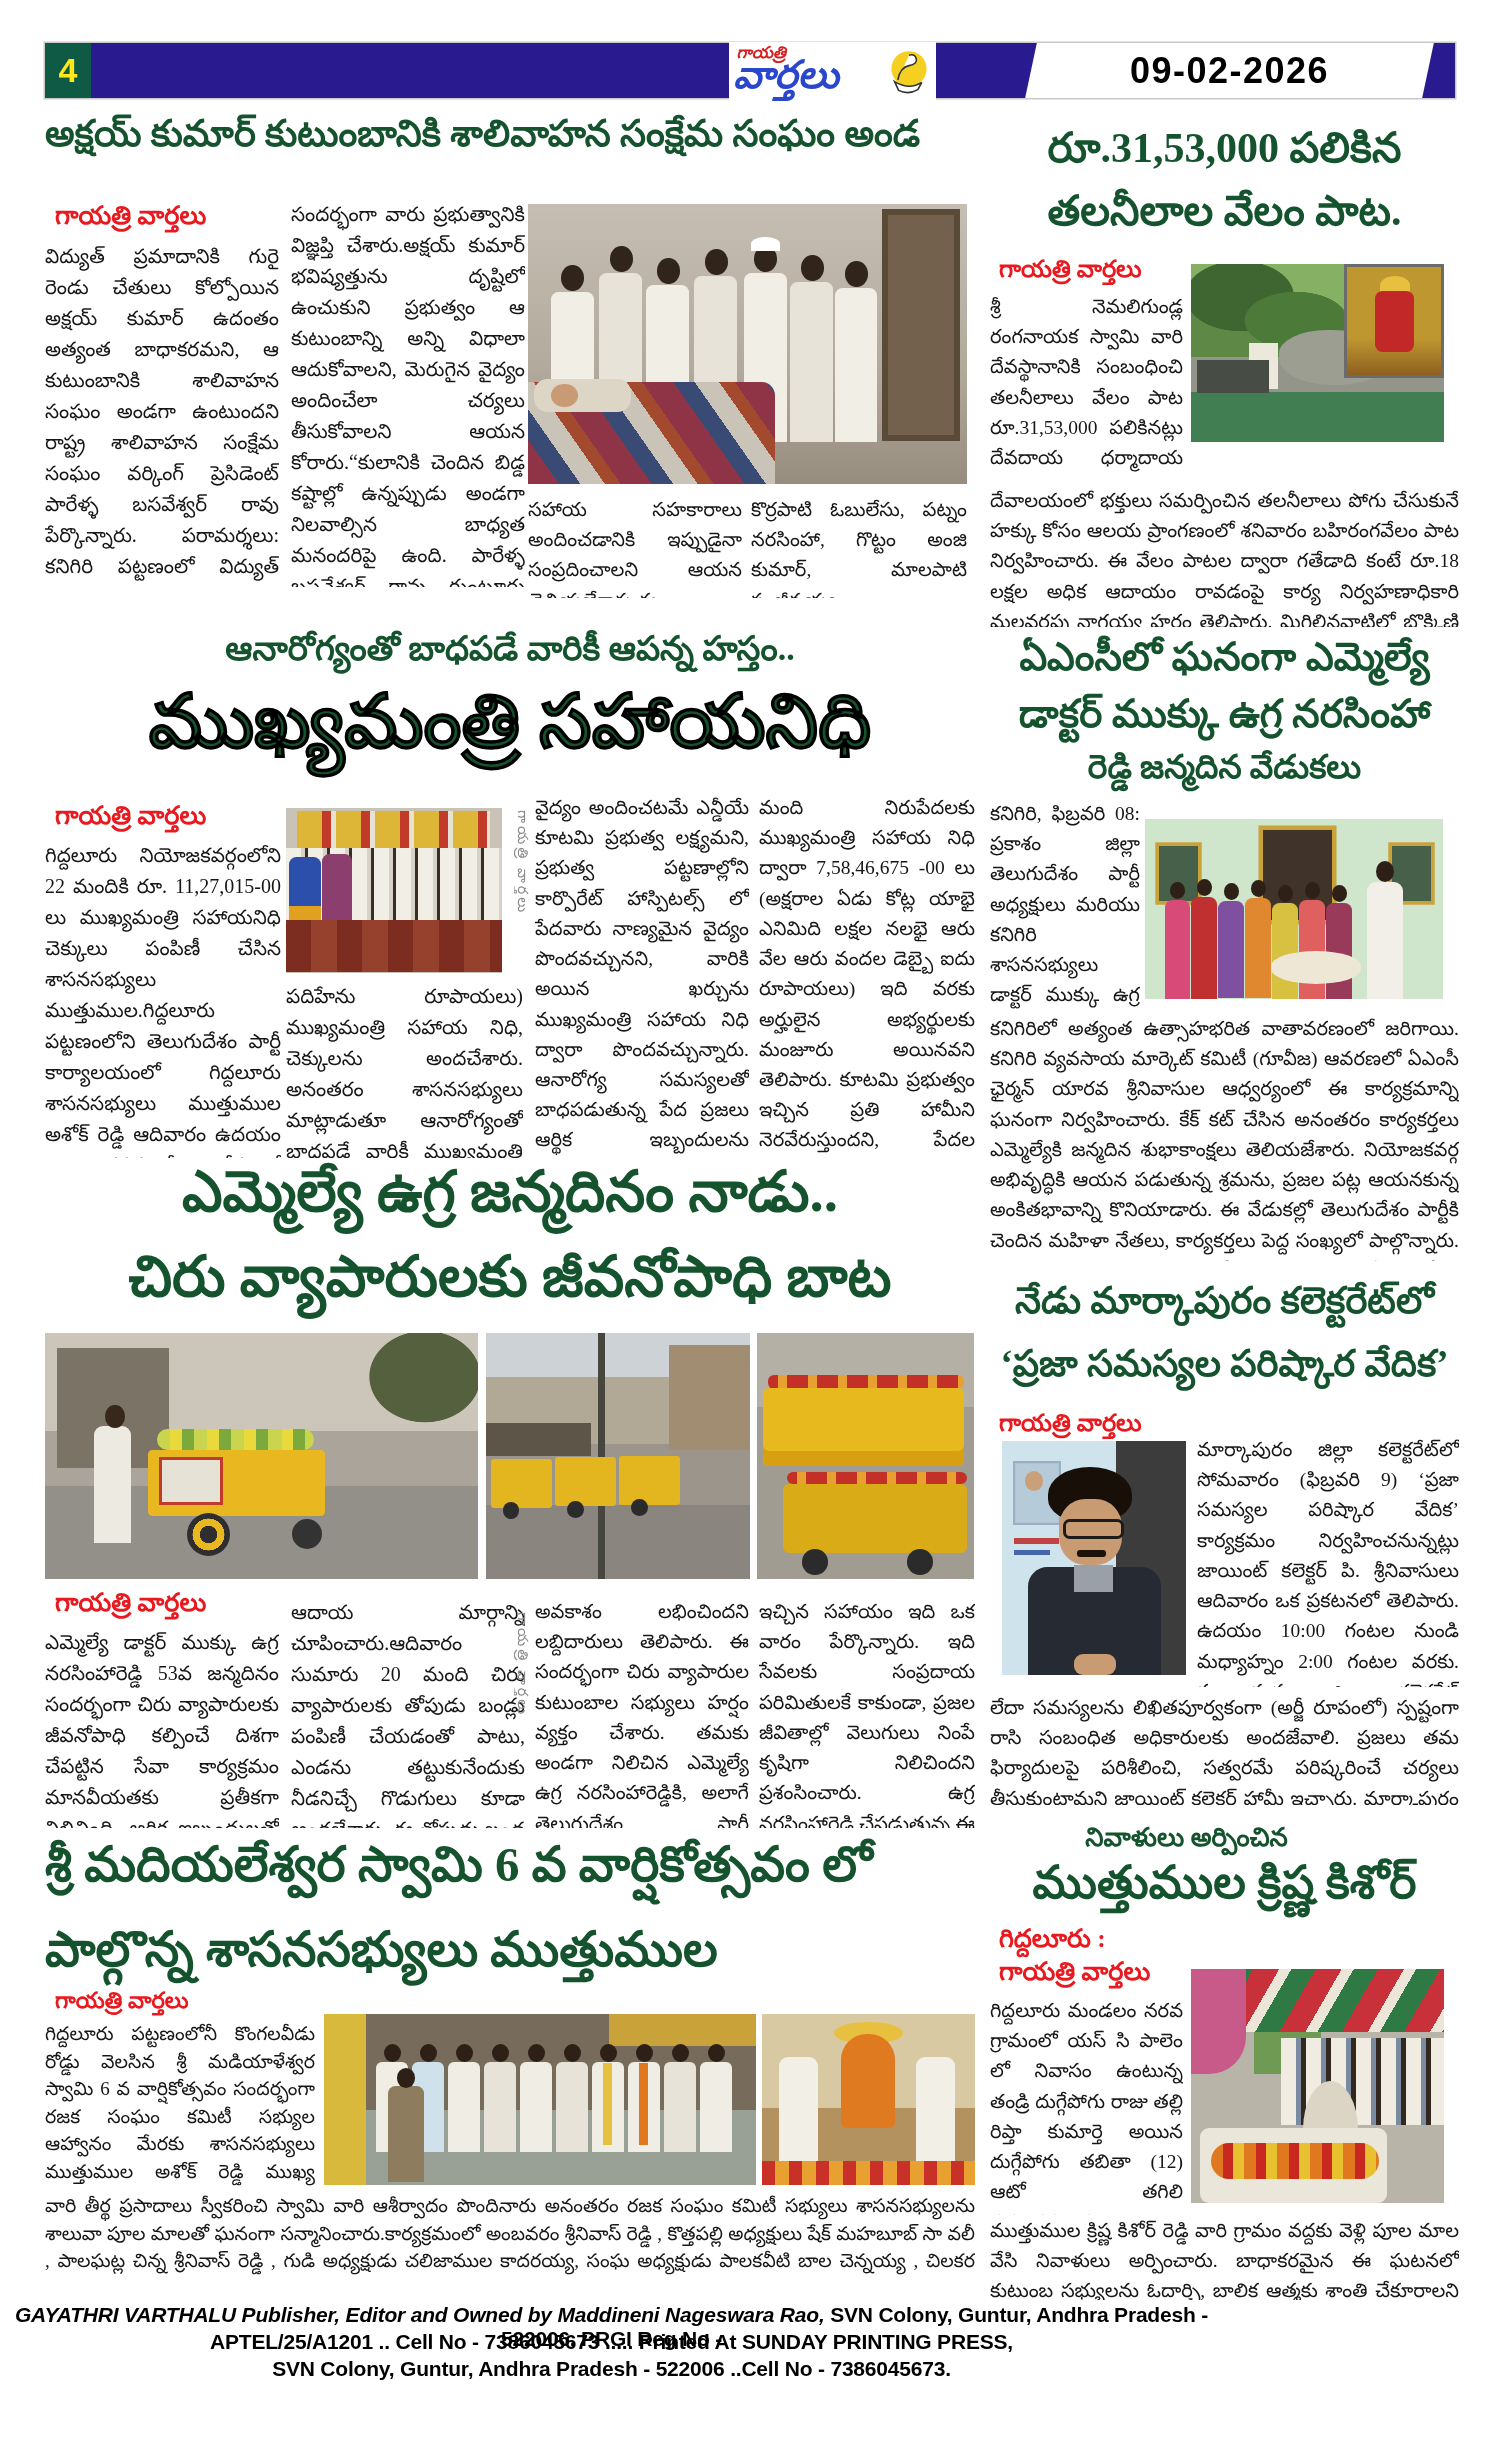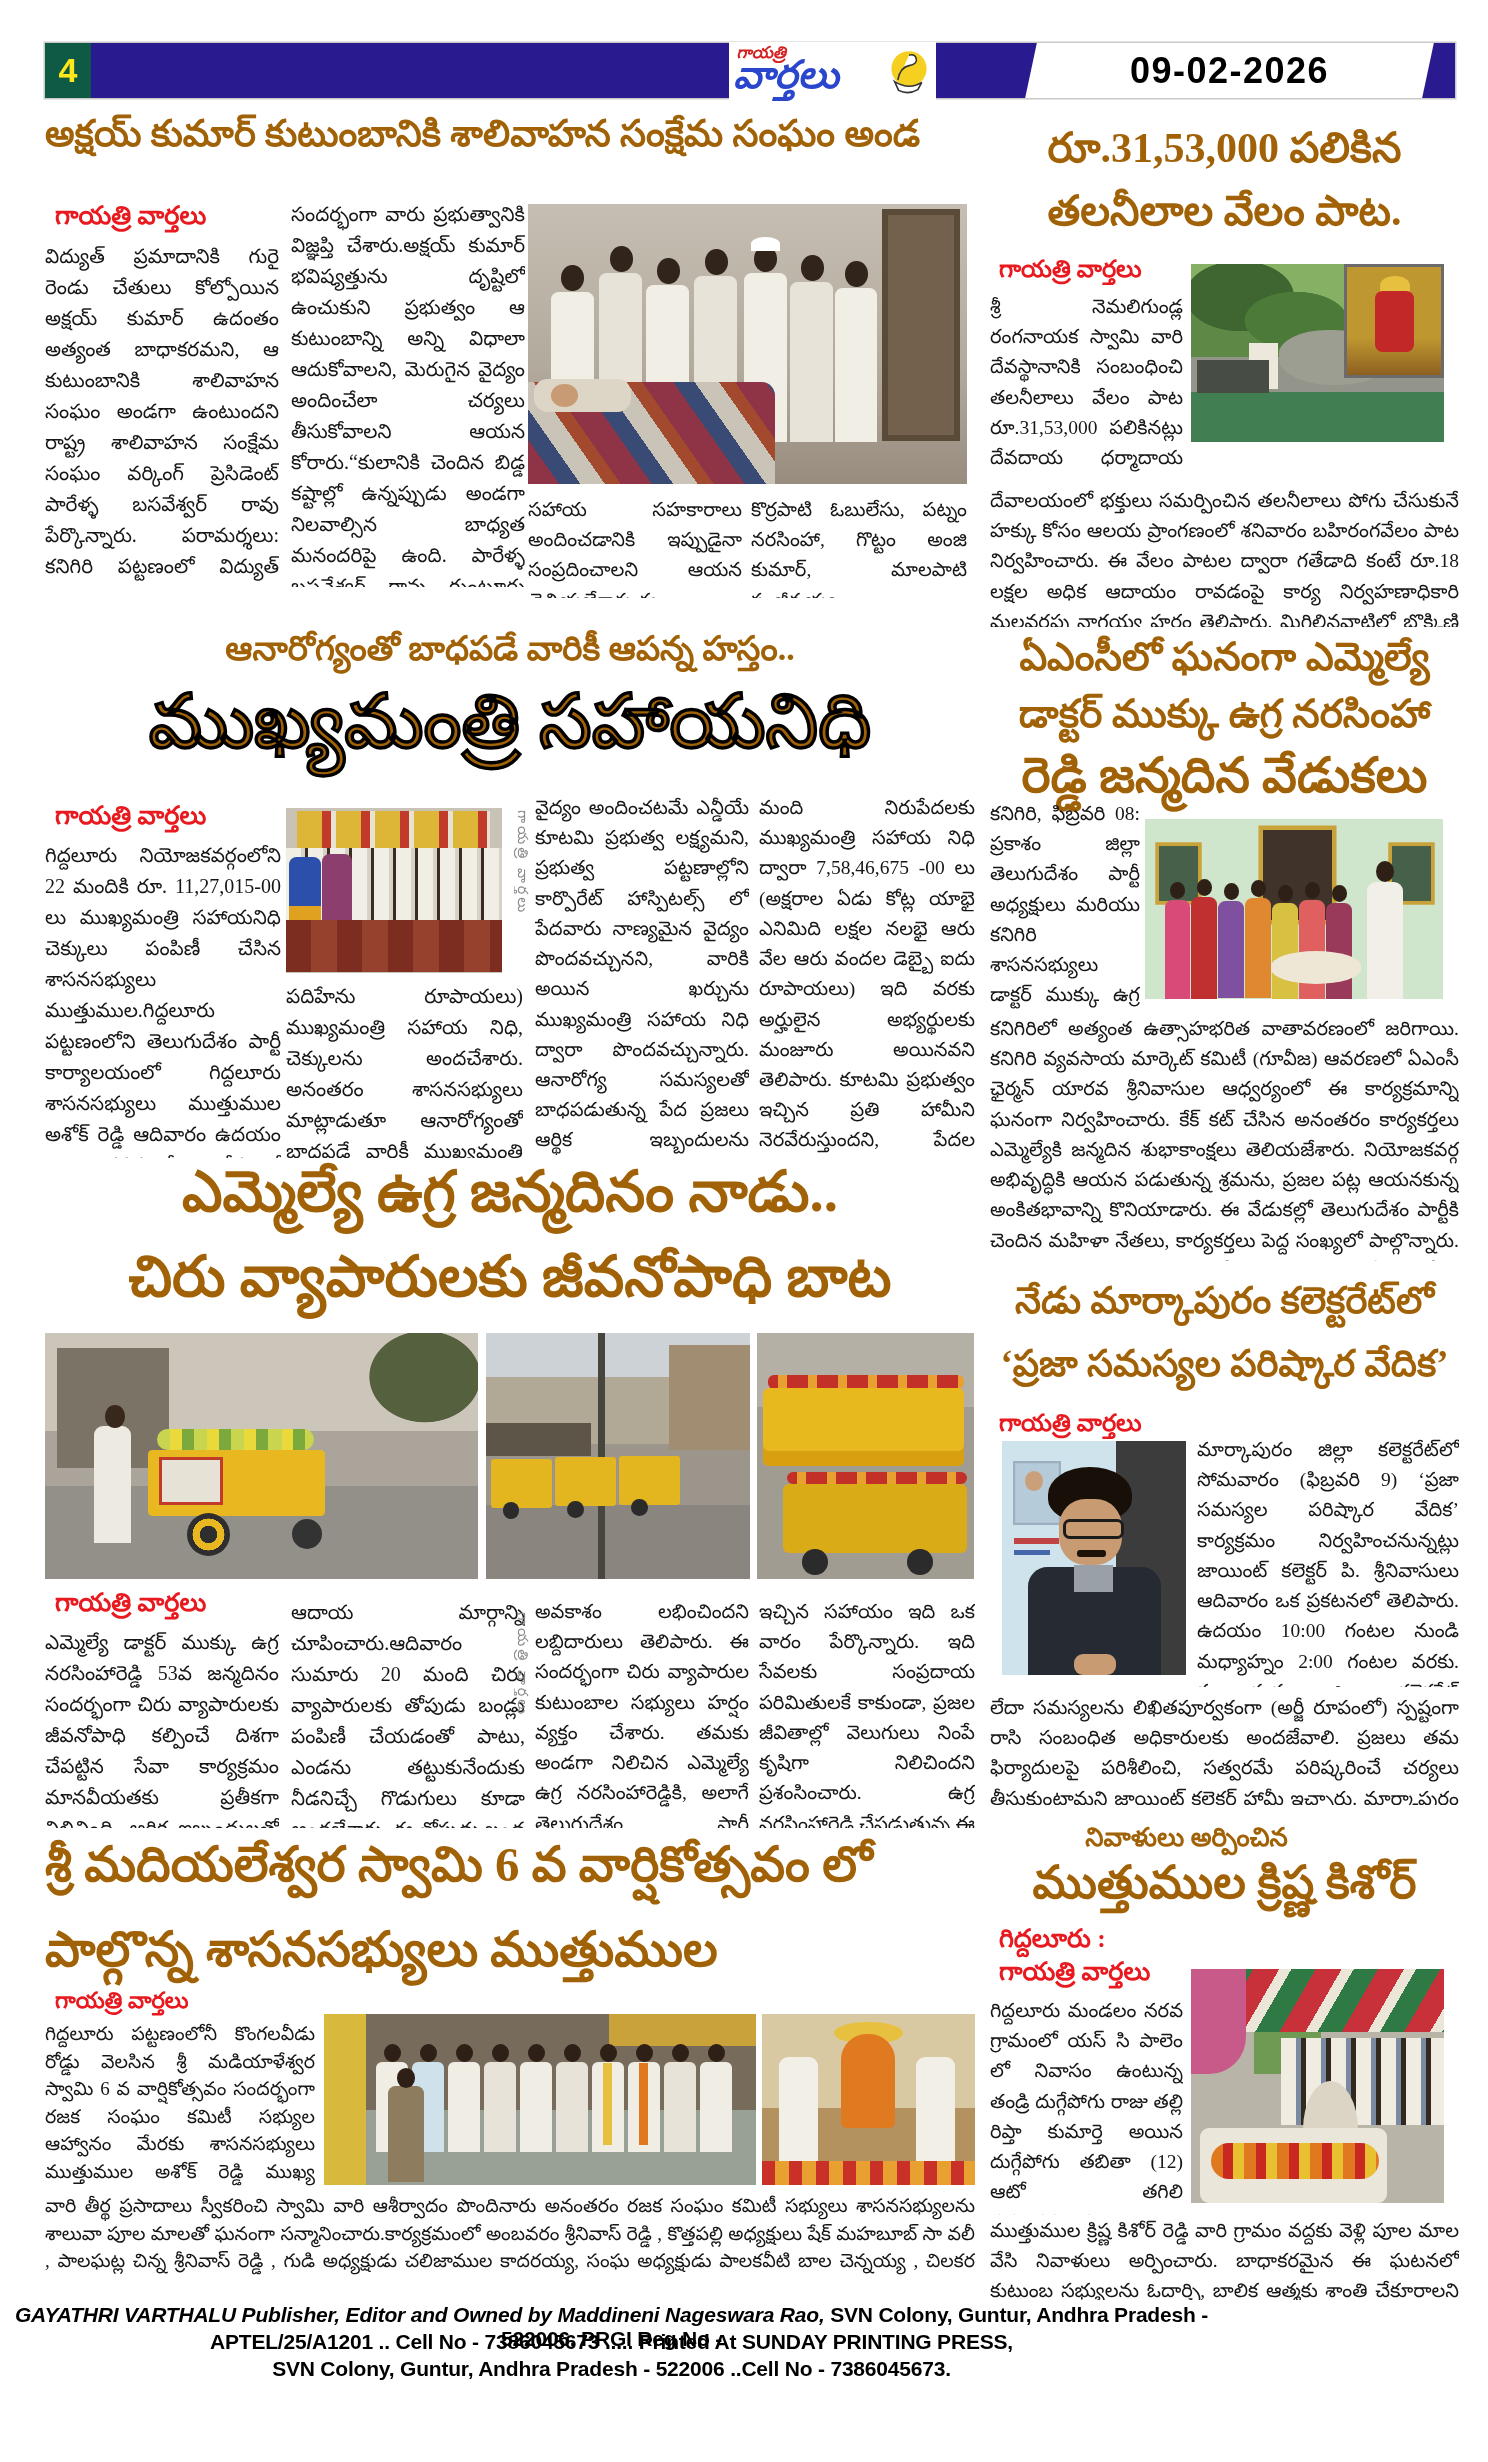--- a/index.html
+++ b/index.html
@@ -13,21 +13,21 @@
   .pagenum{font-family:"Liberation Sans",sans-serif;font-weight:bold;font-size:34px;color:#ffe81a;}
   .logo-box{position:absolute;left:684px;top:-1.5px;width:207px;height:60px;background:#ffffff;}
   .logo-small{position:absolute;left:7.5px;top:1.5px;font-size:16.5px;color:#d42020;font-style:italic;font-weight:bold;}
   .logo-title{position:absolute;left:4.5px;top:13.5px;font-size:39px;line-height:1;color:#2a46cc;font-weight:bold;font-style:italic;}
   .logo-swan{position:absolute;right:3px;top:6px;width:48px;height:48px;}
   .date-box{position:absolute;left:986px;top:0;width:397px;height:55px;background:#ffffff;
         transform:skewX(-12deg);display:flex;align-items:center;justify-content:center;}
   .date-text{transform:skewX(12deg);font-family:"Liberation Sans",sans-serif;font-weight:bold;
         font-size:36px;color:#000;letter-spacing:1.5px;}
   
-  .hl{position:absolute;font-weight:bold;color:#a16207;line-height:1.08;}
+  .hl{position:absolute;font-weight:bold;color:#14532d;line-height:1.08;}
   .hl-heavy{-webkit-text-stroke:1.1px #000;}
   .center{text-align:center;}
   .dateline{position:absolute;color:#e8191f;font-weight:bold;font-size:24px;}
   .col{position:absolute;font-size:19.5px;line-height:1.55;text-align:justify;color:#161616;overflow:hidden;}
   .gutter{position:absolute;writing-mode:vertical-rl;font-size:14.2px;color:#8a8a8a;letter-spacing:3px;overflow:hidden;}
   
   .photo{position:absolute;overflow:hidden;background:#cccccc;}
   .p{position:absolute;}
   
   .fline{position:absolute;left:0;width:1223px;text-align:center;font-family:"Liberation Sans",sans-serif;
@@ -200,21 +200,21 @@
     <div class="p" style="left:58px;top:79px;width:28.5px;height:46px;background:#ece8dc;"></div>
     <div class="p" style="left:6px;top:96px;width:72px;height:33px;background:#474c44;"></div>
     <div class="p" style="left:153px;top:0;width:100px;height:114px;background:linear-gradient(180deg,#bf9730 0 65%,#8a5c20);box-shadow:inset 0 0 0 3px #6b6b6b;"></div>
     <div class="p" style="left:189px;top:12px;width:30px;height:19.5px;background:#e8c040;border-radius:50% 50% 0 0;"></div>
     <div class="p" style="left:184px;top:27px;width:39px;height:61px;background:#c22828;border-radius:7.5px;"></div>
   </div>
   <div class="col" style="left:990px;top:486px;width:469px;height:141px;font-size:19.5px;">దేవాలయంలో భక్తులు సమర్పించిన తలనీలాలు పోగు చేసుకునే హక్కు కోసం ఆలయ ప్రాంగణంలో శనివారం బహిరంగవేలం పాట నిర్వహించారు. ఈ వేలం పాటల ద్వారా గతేడాది కంటే రూ.18 లక్షల అధిక ఆదాయం రావడంపై కార్య నిర్వహణాధికారి మల్లవరపు నాగయ్య హర్షం తెలిపారు. మిగిలినవాటిల్లో బొక్కిణి మరియు బోళ్ళ నిర్వహణకు ఆర్థిక వేలం పాట నిర్వహిస్తామని చెప్పారు. పాలక మండల చైర్మన్ సిద్ధ నరసింహులు, ఏఓ వెంకటేశ్వర్లు పాల్గొన్నారు.</div>
 
   <div class="hl center" style="left:990px;top:636px;width:469px;font-size:39px;">ఏఎంసీలో  ఘనంగా ఎమ్మెల్యే</div>
   <div class="hl center" style="left:990px;top:693px;width:469px;font-size:39px;">డాక్టర్ ముక్కు ఉగ్ర నరసింహా</div>
-  <div class="hl center" style="left:990px;top:750px;width:469px;font-size:49px;">రెడ్డి జన్మదిన వేడుకలు</div>
+  <div class="hl center" style="left:990px;top:750px;width:469px;font-size:33px;">రెడ్డి జన్మదిన వేడుకలు</div>
   <div class="col" style="left:990px;top:799px;width:150px;height:217px;font-size:19.5px;">కనిగిరి, ఫిబ్రవరి 08: ప్రకాశం జిల్లా తెలుగుదేశం పార్టీ అధ్యక్షులు మరియు కనిగిరి శాసనసభ్యులు డాక్టర్ ముక్కు ఉగ్ర నరసింహా రెడ్డి  జన్మదిన వేడుకలు శనివారం</div>
   <div class="photo" style="left:1145px;top:819px;width:298px;height:180px;background:#cfe5cc;">
     <div class="p" style="left:118px;top:10.5px;width:69px;height:90px;background:#40342a;box-shadow:0 0 0 4.5px #c9a23a;"></div>
     <div class="p" style="left:13.5px;top:27px;width:39px;height:55px;background:#46604a;box-shadow:0 0 0 3.7px #c9a23a;"></div>
     <div class="p" style="left:247px;top:27px;width:39px;height:55px;background:#46604a;box-shadow:0 0 0 3.7px #c9a23a;"></div>
     <div class="p" style="left:19.5px;top:81px;width:25.5px;height:99px;background:#d84a78;border-radius:7.5px 7.5px 0 0;"></div>
       <div class="p" style="left:25px;top:63px;width:15px;height:16.5px;background:#2e2016;border-radius:50%;"></div>
     <div class="p" style="left:46px;top:78px;width:25.5px;height:102px;background:#c03030;border-radius:7.5px 7.5px 0 0;"></div>
       <div class="p" style="left:52px;top:60px;width:15px;height:16.5px;background:#2e2016;border-radius:50%;"></div>
     <div class="p" style="left:73px;top:82px;width:25.5px;height:97px;background:#7f4fa0;border-radius:7.5px 7.5px 0 0;"></div>

